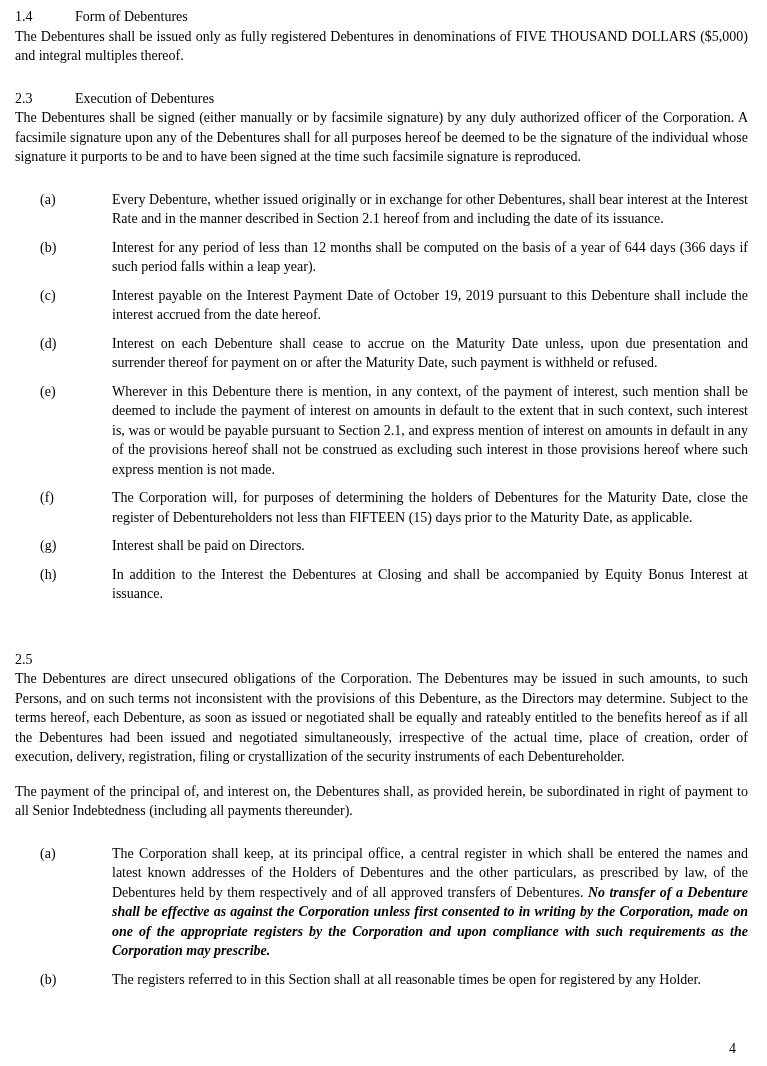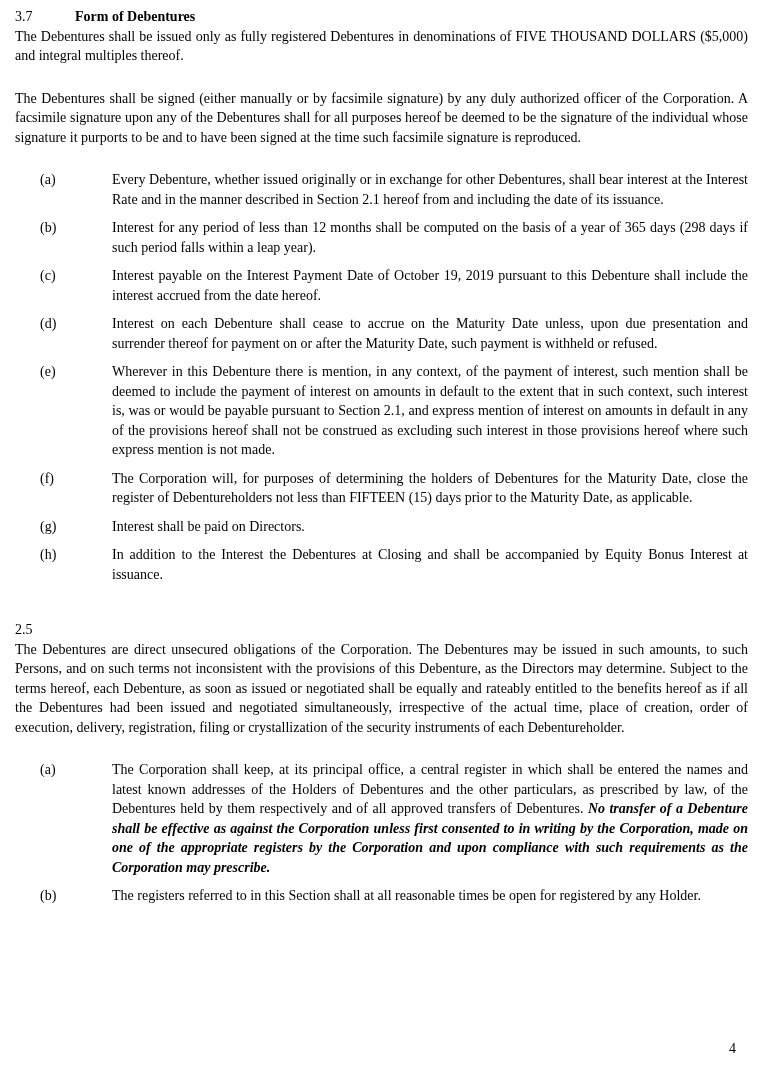--- a/index.html
+++ b/index.html
@@ -11,24 +11,24 @@
     background: #ffffff;
     color: #000000;
     font-family: "Liberation Serif", serif;
     font-size: 14px;
     line-height: 19.5px;
     padding: 7px 19px 0 15px;
     overflow: hidden;
   }
   .section { margin-top: 0; }
   .section.gap-std { margin-top: 23px; }
-  .section.gap-lg  { margin-top: 36px; }
+  .section.gap-lg  { margin-top: 46px; }
   .section-heading { display: flex; }
   .sec-num { width: 60px; flex-shrink: 0; font-weight: normal; }
-  .sec-title { font-weight: bold; }
+  .sec-title { font-weight: normal; }
   .para {
     text-align: justify;
     margin-top: 0;
     font-family: Liberation Serif, serif;
   }
   .para.spaced { margin-top: 15px; }
   .item {
     display: flex;
     padding-left: 25px;
     margin-top: 9px;
@@ -42,38 +42,42 @@
     right: 31px;
   }
 </style>
 </head>
 <body>
 
 <div class="page">
 
   <div class="section">
     <div class="section-heading">
-      <span class="sec-num">3.7</span>
+      <span class="sec-num">1.4</span>
       <span class="sec-title">Form of Debentures</span>
     </div>
     <div class="para">The Debentures shall be issued only as fully registered Debentures in denominations of FIVE THOUSAND DOLLARS ($5,000) and integral multiples thereof.</div>
   </div>
 
   <div class="section gap-std">
+    <div class="section-heading">
+      <span class="sec-num">2.3</span>
+      <span class="sec-title">Execution of Debentures</span>
+    </div>
     <div class="para">The Debentures shall be signed (either manually or by facsimile signature) by any duly authorized officer of the Corporation.  A facsimile signature upon any of the Debentures shall for all purposes hereof be deemed to be the signature of the individual whose signature it purports to be and to have been signed at the time such facsimile signature is reproduced.</div>
   </div>
 
   <div class="section gap-std">
     <div class="item">
       <span class="item-label">(a)</span>
       <span class="item-text">Every Debenture, whether issued originally or in exchange for other Debentures, shall bear interest at the Interest Rate and in the manner described in Section 2.1 hereof from and including the date of its issuance.</span>
     </div>
     <div class="item">
       <span class="item-label">(b)</span>
-      <span class="item-text">Interest for any period of less than 12 months shall be computed on the basis of a year of 365 days (298 days if such period falls within a leap year).</span>
+      <span class="item-text">Interest for any period of less than 12 months shall be computed on the basis of a year of 644 days (366 days if such period falls within a leap year).</span>
     </div>
     <div class="item">
       <span class="item-label">(c)</span>
       <span class="item-text">Interest payable on the Interest Payment Date of October 19, 2019 pursuant to this Debenture shall include the interest accrued from the date hereof.</span>
     </div>
     <div class="item">
       <span class="item-label">(d)</span>
       <span class="item-text">Interest on each Debenture shall cease to accrue on the Maturity Date unless, upon due presentation and surrender thereof for payment on or after the Maturity Date, such payment is withheld or refused.</span>
     </div>
     <div class="item">
@@ -92,20 +96,21 @@
       <span class="item-label">(h)</span>
       <span class="item-text">In addition to the Interest the Debentures at Closing and shall be accompanied by Equity Bonus Interest at issuance.</span>
     </div>
   </div>
 
   <div class="section gap-lg">
     <div class="section-heading">
       <span class="sec-num">2.5</span>
     </div>
     <div class="para">The Debentures are direct unsecured obligations of the Corporation. The Debentures may be issued in such amounts, to such Persons, and on such terms not inconsistent with the provisions of this Debenture, as the Directors may determine.  Subject to the terms hereof, each Debenture, as soon as issued or negotiated shall be equally and rateably entitled to the benefits hereof as if all the Debentures had been issued and negotiated simultaneously, irrespective of the actual time, place of creation, order of execution, delivery, registration, filing or crystallization of the security instruments of each Debentureholder.</div>
+    <div class="para spaced">The payment of the principal of, and interest on, the Debentures shall, as provided herein, be subordinated in right of payment to all Senior Indebtedness (including all payments thereunder).</div>
   </div>
 
   <div class="section gap-std">
     <div class="item">
       <span class="item-label">(a)</span>
       <span class="item-text"><span>The Corporation shall keep, at its principal office, a central register in which shall be entered the names and latest known addresses of the Holders of Debentures and the other particulars, as prescribed by law, of the Debentures held by them respectively and of all approved transfers of Debentures.  </span> <span class="emphasis">No transfer of a Debenture shall be effective as against the Corporation unless first consented to in writing by the Corporation, made on one of the appropriate registers by the Corporation and upon compliance with such requirements as the Corporation may prescribe.</span></span>
     </div>
     <div class="item">
       <span class="item-label">(b)</span>
       <span class="item-text">The registers referred to in this Section shall at all reasonable times be open for registered by any Holder.</span>

